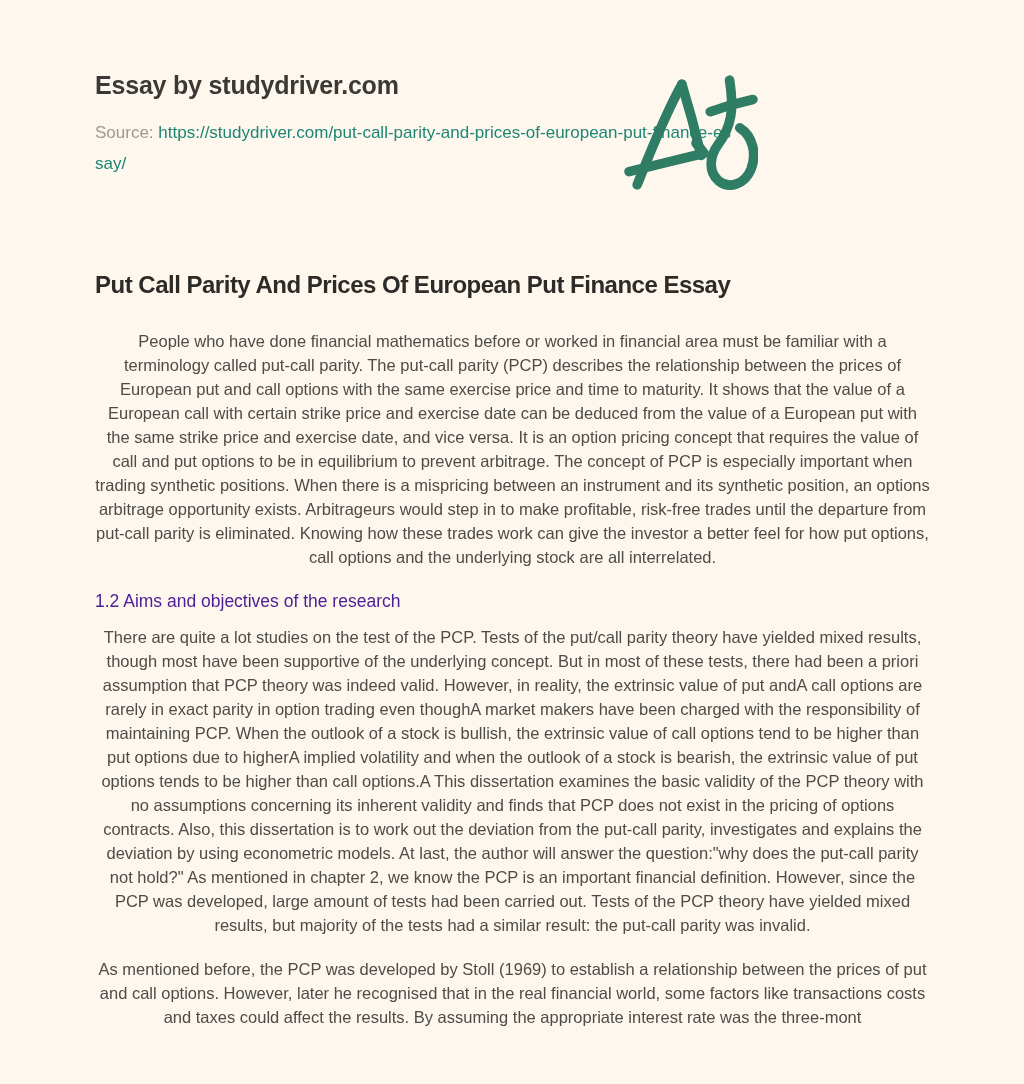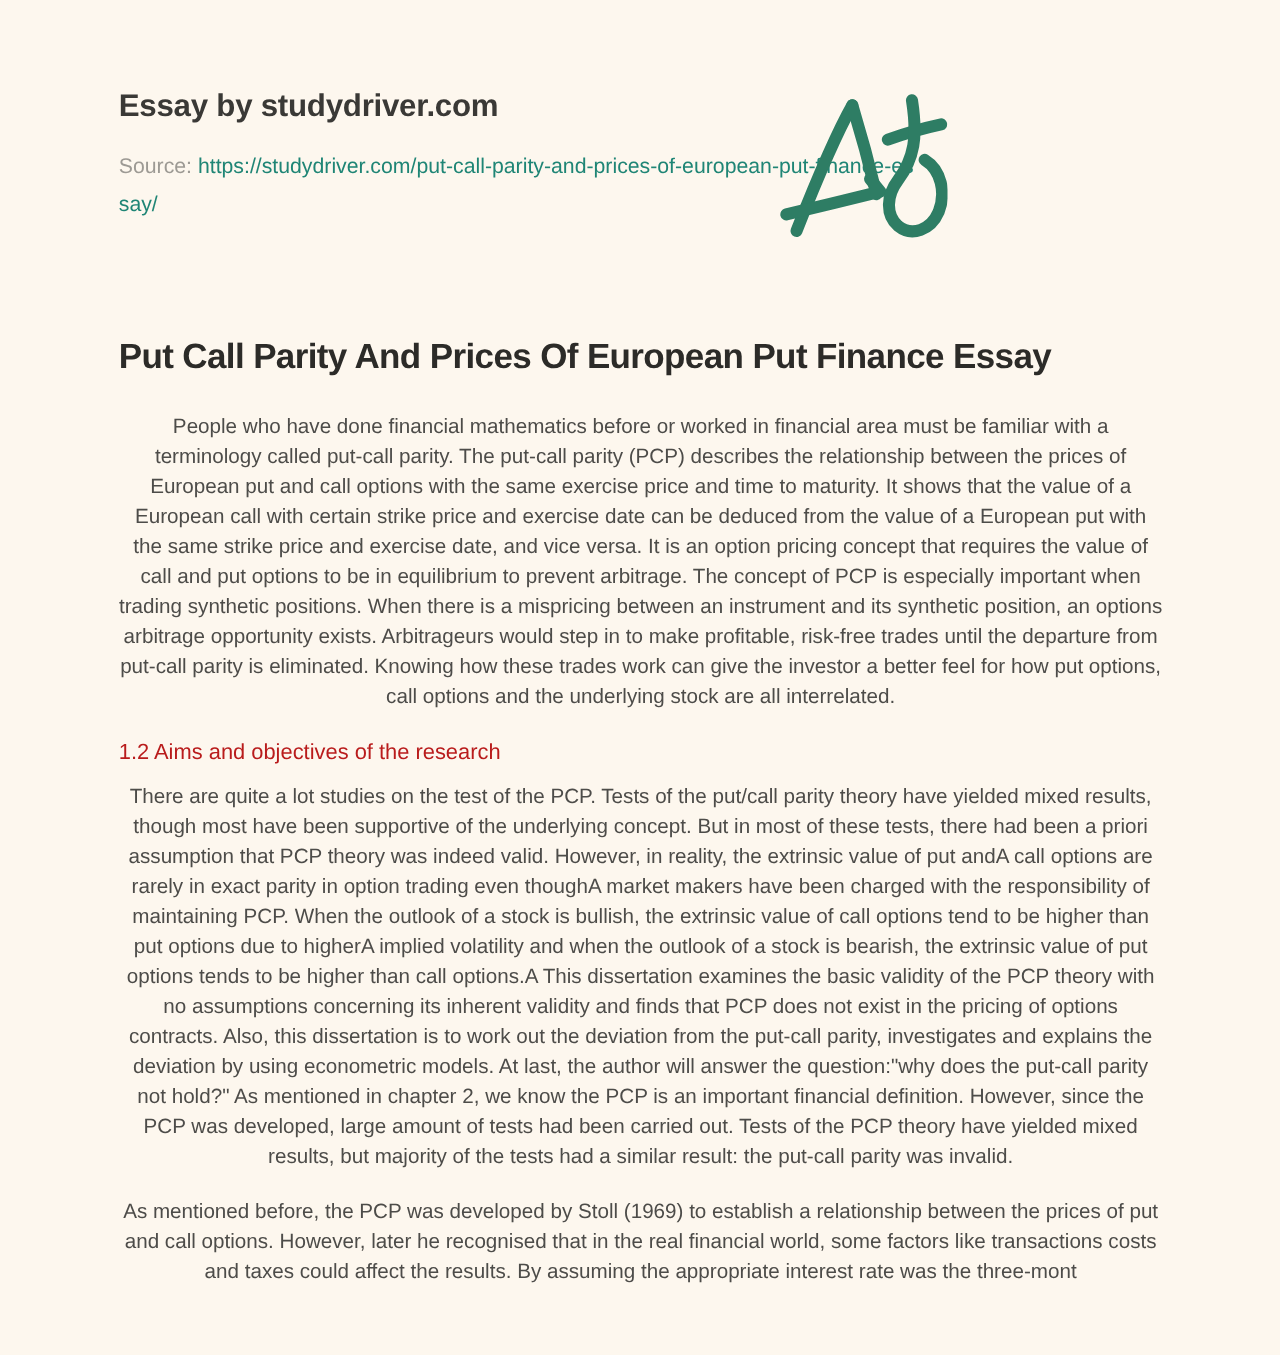--- a/index.html
+++ b/index.html
@@ -45,21 +45,21 @@
   .logo {
     position: absolute;
     top: 55px;
     right: 70px;
     width: 134px;
     height: 134px;
   }
   .logo svg { display: block; width: 100%; height: 100%; }
   .essay-title {
     margin: 88px 0 0 0;
-    font-size: 28px;
+    font-size: 24px;
     line-height: 36px;
     font-weight: 700;
     letter-spacing: -0.5px;
     white-space: nowrap;
     color: #2c2b28;
   }
   .body-par {
     margin: 0 0 20px 0;
     width: 835px;
     font-size: 16.5px;
@@ -68,21 +68,21 @@
     text-align: center;
   }
   .body-par.first {
     margin-top: 26px;
   }
   .subheading {
     margin: 0 0 12px 0;
     font-size: 17.5px;
     line-height: 24px;
     font-weight: 400;
-    color: #b91c1c;
+    color: #4c1d95;
   }
 </style>
 </head>
 <body>
 
 <div class="page">
 
   <header>
     <h1 class="header-title">Essay by studydriver.com</h1>
     <p class="source">

